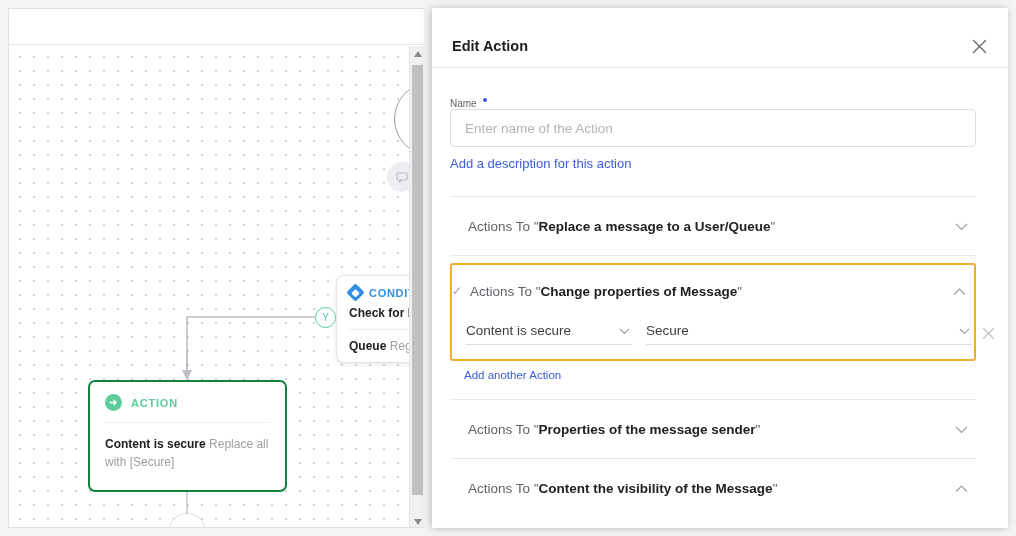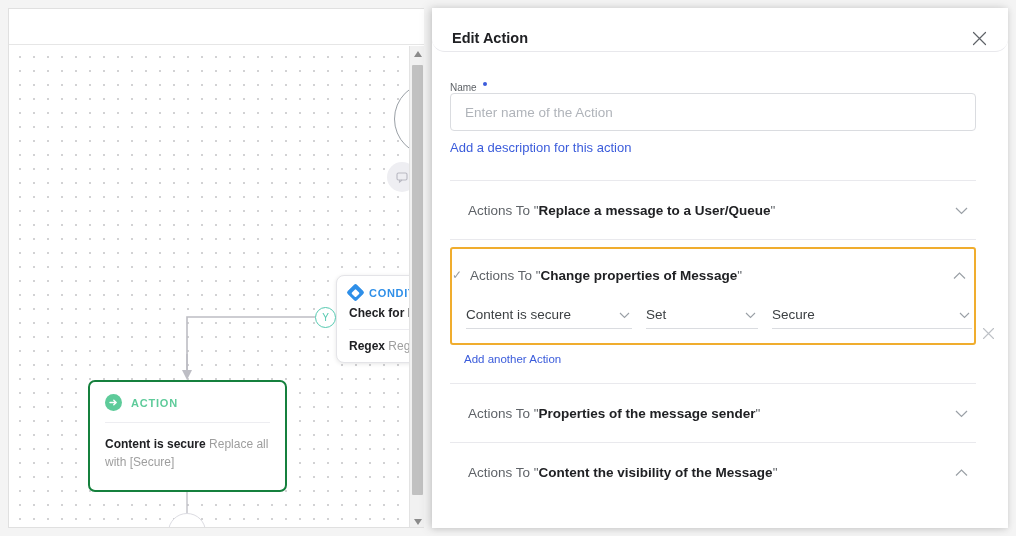--- a/index.html
+++ b/index.html
@@ -168,25 +168,24 @@
   
   #panel {
     position: absolute;
     left: 432px; top: 8px;
     width: 576px; height: 520px;
     background: #ffffff;
     box-shadow: -3px 0 10px rgba(0,0,0,0.13), 0 1px 6px rgba(0,0,0,0.10);
     overflow: hidden;
   }
   #panel-header {
-    height: 44px;
+    height: 60px;
     border-bottom: 1px solid #e8e8ec;
     display: flex; align-items: center;
     padding: 17px 16px 0 20px;
-    border-radius: 13px;
   }
   #panel-title {
     font-size: 14.5px; font-weight: bold; color: #202124; flex: 1;
   }
   #close-btn {
     width: 26px; height: 26px;
     display: flex; align-items: center; justify-content: center;
     color: #5f6368;
   }
   #panel-body { padding: 0 32px 0 18px; }
@@ -296,21 +295,21 @@
 
     </div>
 
     <div id="condition-node">
       <div id="condition-head">
         <span class="diamond"></span>
         <span id="condition-type">CONDITION</span>
       </div>
       <div id="condition-title">Check for PII in</div>
       <div id="condition-hr"></div>
-      <div id="condition-detail"><b>Regex</b><span> Regex [#[</span></div>
+      <div id="condition-detail"><b>Queue</b><span> Regex [#[</span></div>
     </div>
 
     <div id="branch-badge">
       <span>Y</span>
     </div>
 
     <div id="action-node">
       <div id="action-head">
         <span id="action-icon">
           <svg width="11" height="11" viewBox="0 0 11 11">
@@ -387,28 +386,20 @@
           <span class="chev">
             <svg width="13" height="8" viewBox="0 0 13 8">
                 <path d="M1 6.5 L6.5 1 L12 6.5" fill="none" stroke="#9aa0a6" stroke-width="1.2"></path>
               </svg>
           </span>
         </div>
 
         <div id="row-fields">
           <div class="select" id="sel-property">
             <span>Content is secure</span>
-            <span class="caret">
-              <svg width="11" height="7" viewBox="0 0 11 7">
-                  <path d="M1 1 L5.5 5.5 L10 1" fill="none" stroke="#9aa0a6" stroke-width="1.1"></path>
-                </svg>
-            </span>
-          </div>
-          <div class="select" id="sel-operator">
-            <span>Set</span>
             <span class="caret">
               <svg width="11" height="7" viewBox="0 0 11 7">
                   <path d="M1 1 L5.5 5.5 L10 1" fill="none" stroke="#9aa0a6" stroke-width="1.1"></path>
                 </svg>
             </span>
           </div>
           <div class="select" id="sel-value">
             <span>Secure</span>
             <span class="caret">
               <svg width="11" height="7" viewBox="0 0 11 7">

